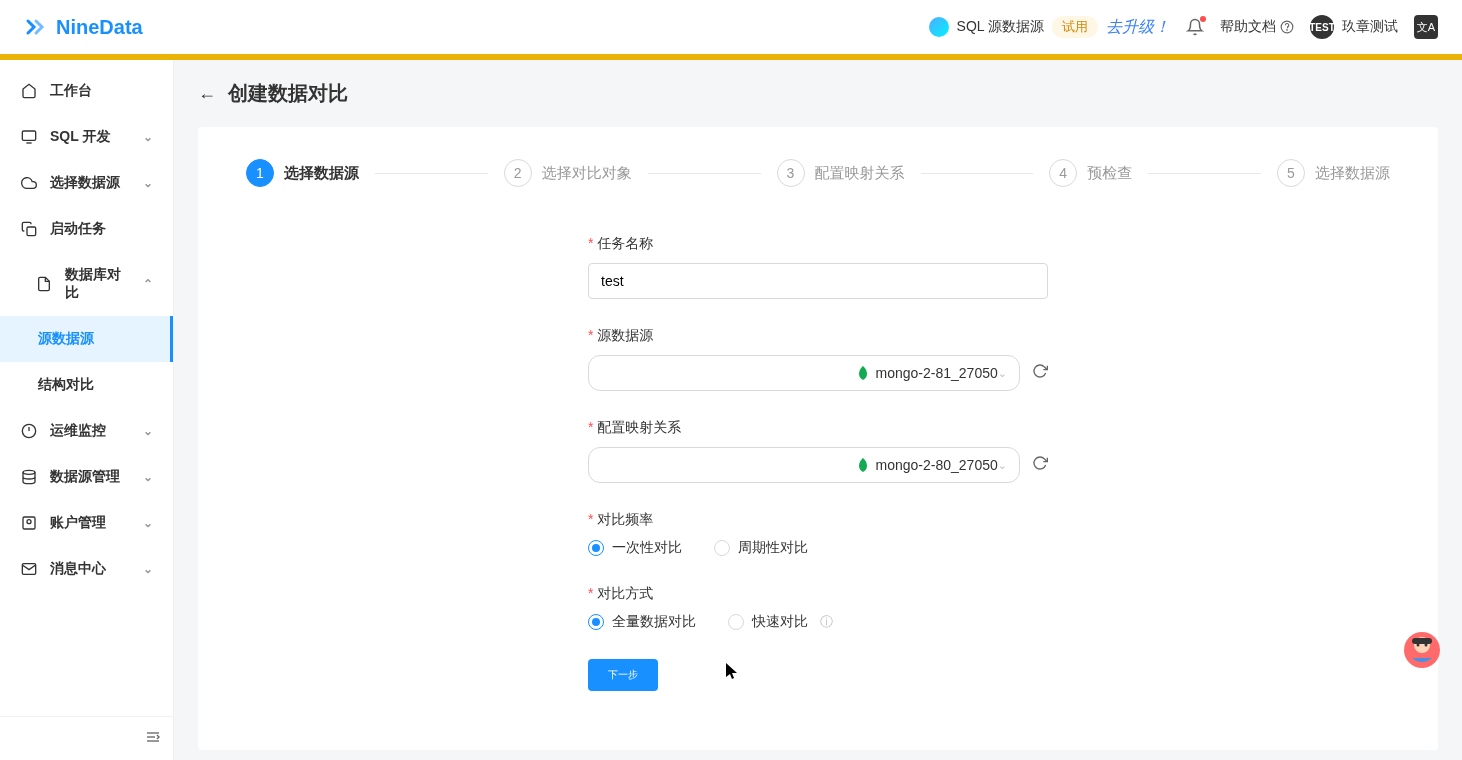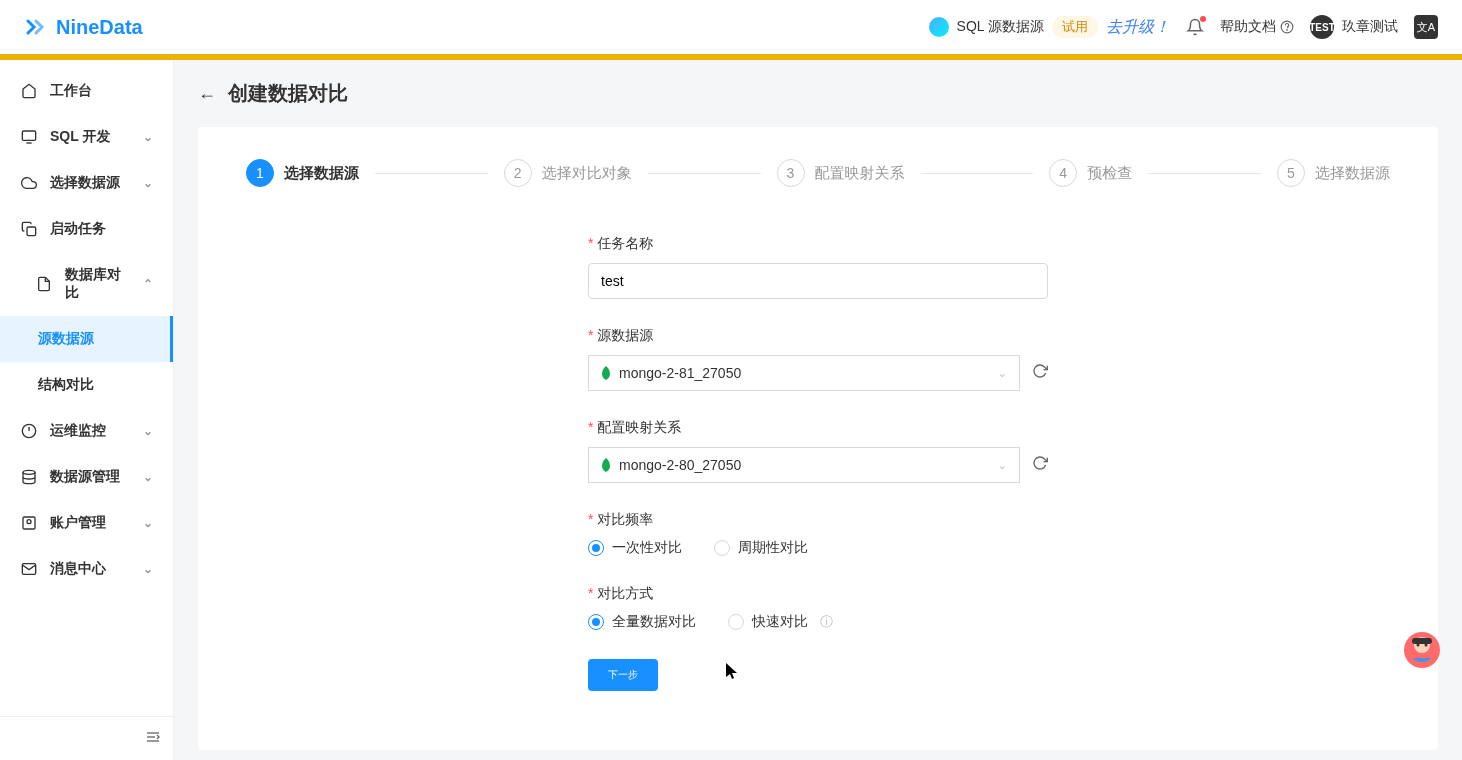--- a/index.html
+++ b/index.html
@@ -53,21 +53,21 @@
     .step.active .step-label { color: #333; font-weight: 600; }
     .step-line { flex: 1; height: 1px; background: #e8e8e8; margin: 0 16px; min-width: 40px; }
     
     
     .form { max-width: 460px; margin: 11px auto; }
     .form-item { margin-bottom: 28px; }
     .form-label { display: block; margin-bottom: 10px; font-size: 14px; color: #333; }
     .required::before { content: '* '; color: #ff4d4f; }
     .input { width: 100%; height: 36px; border: 1px solid #d9d9d9; border-radius: 4px; padding: 0 12px; font-size: 14px; outline: none; }
     .select-row { display: flex; align-items: center; gap: 12px; }
-    .select { flex: 1; height: 36px; border: 1px solid #d9d9d9; border-radius: 0; padding: 0 12px; display: flex; align-items: center; justify-content: space-between; cursor: pointer; background: #fff; }
+    .select { flex: 1; height: 36px; border: 1px solid #d9d9d9; border-radius: 12px; padding: 0 12px; display: flex; align-items: center; justify-content: flex-end; cursor: pointer; background: #fff; }
     .select-value { display: flex; align-items: center; gap: 8px; }
     .mongo-leaf { width: 10px; height: 14px; color: #13aa52; }
     .select-arrow { color: #bfbfbf; font-size: 11px; }
     .refresh-btn { cursor: pointer; color: #666; font-size: 16px; }
     .radio-group { display: flex; gap: 32px; }
     .radio { display: flex; align-items: center; gap: 8px; cursor: pointer; }
     .radio-circle { width: 16px; height: 16px; border: 1px solid #d9d9d9; border-radius: 50%; display: flex; align-items: center; justify-content: center; }
     .radio.checked .radio-circle { border-color: #1890ff; }
     .radio.checked .radio-circle::after { content: ''; width: 8px; height: 8px; background: #1890ff; border-radius: 50%; }
     .help-icon { color: #bfbfbf; font-size: 13px; margin-left: 4px; }

